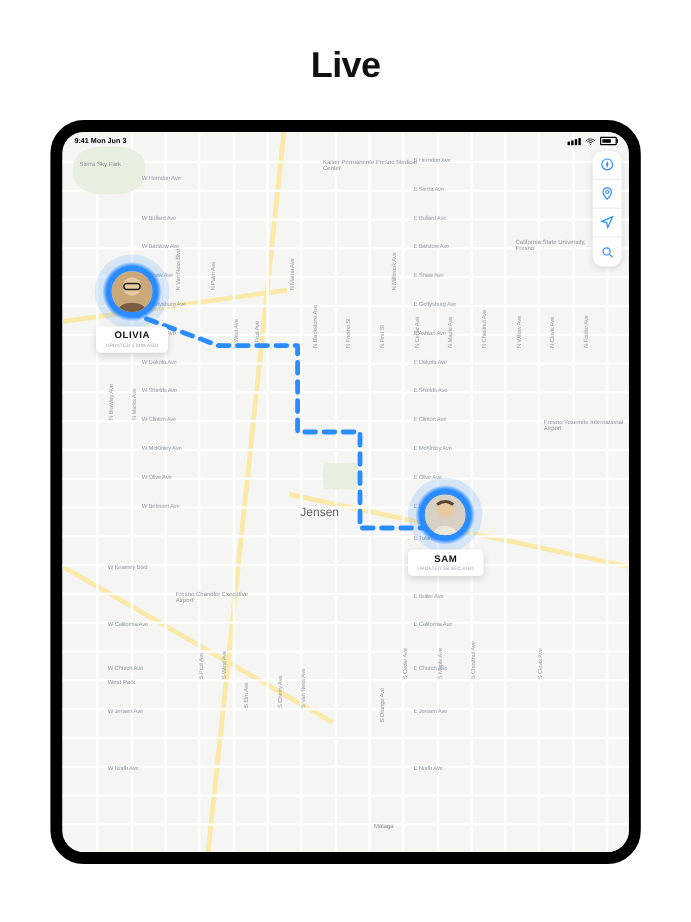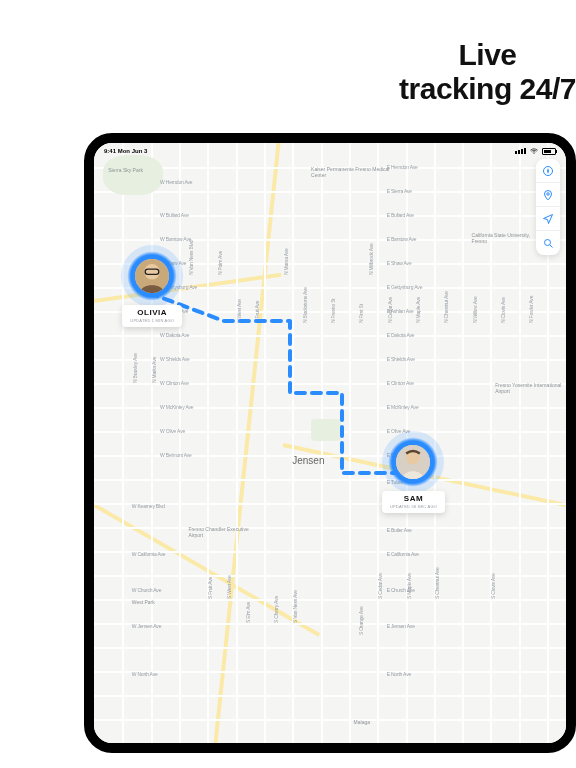--- a/index.html
+++ b/index.html
@@ -1,18 +1,18 @@
 <!DOCTYPE html>
 <html><head>
 <meta charset="utf-8">
 <style>
   * { box-sizing: border-box; margin: 0; padding: 0; }
   html, body { width: 576px; height: 768px; font-family: -apple-system, "Helvetica Neue", Arial, sans-serif; background: #fff; overflow: hidden; }
 
-  .page { width: 576px; height: 768px; position: relative; background: #fff; display: flex; flex-direction: column; align-items: flex-end; }
+  .page { width: 576px; height: 768px; position: relative; background: #fff; display: flex; flex-direction: column; align-items: center; }
 
   .headline {
     margin-top: 38px;
     text-align: center;
     font-size: 30px;
     font-weight: 700;
     color: #111;
     line-height: 1.12;
     letter-spacing: -0.5px;
   }
@@ -151,21 +151,20 @@
 
   .park { position:absolute; background:#e6efe0; border-radius:4px; }
 </style>
 </head>
 <body>
 
 <div class="page">
 
   <div class="headline">
     <div>Live</div>
-    <div>tracking 24/7</div>
   </div>
 
   <div class="device-wrap">
     <div class="device-frame">
 
       <div class="status-bar">
         <span>9:41 Mon Jun 3</span>
         <div class="right-icons">
           <span class="signal-bars">
               <span></span>

